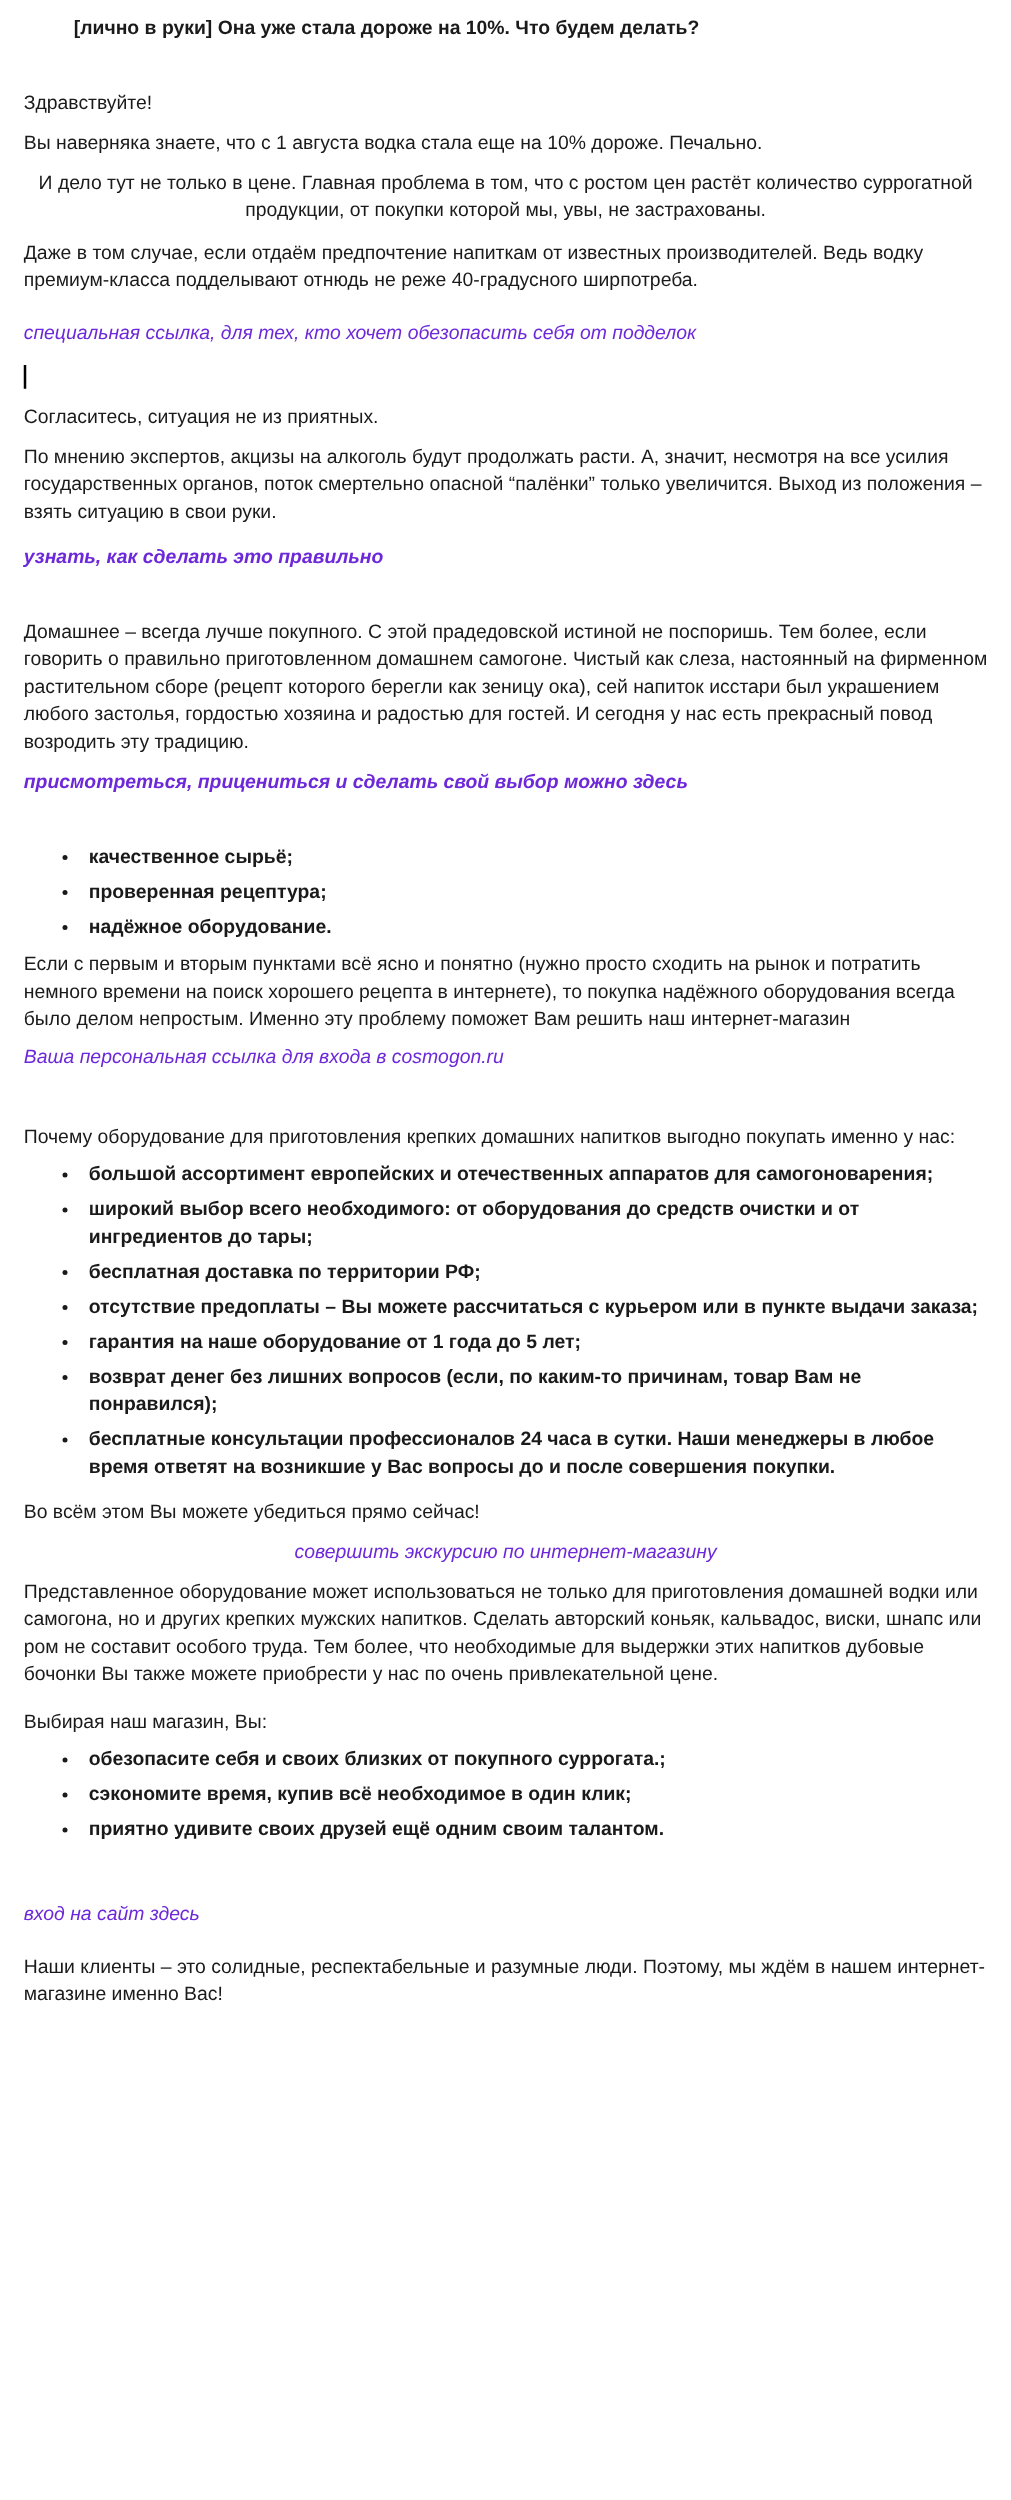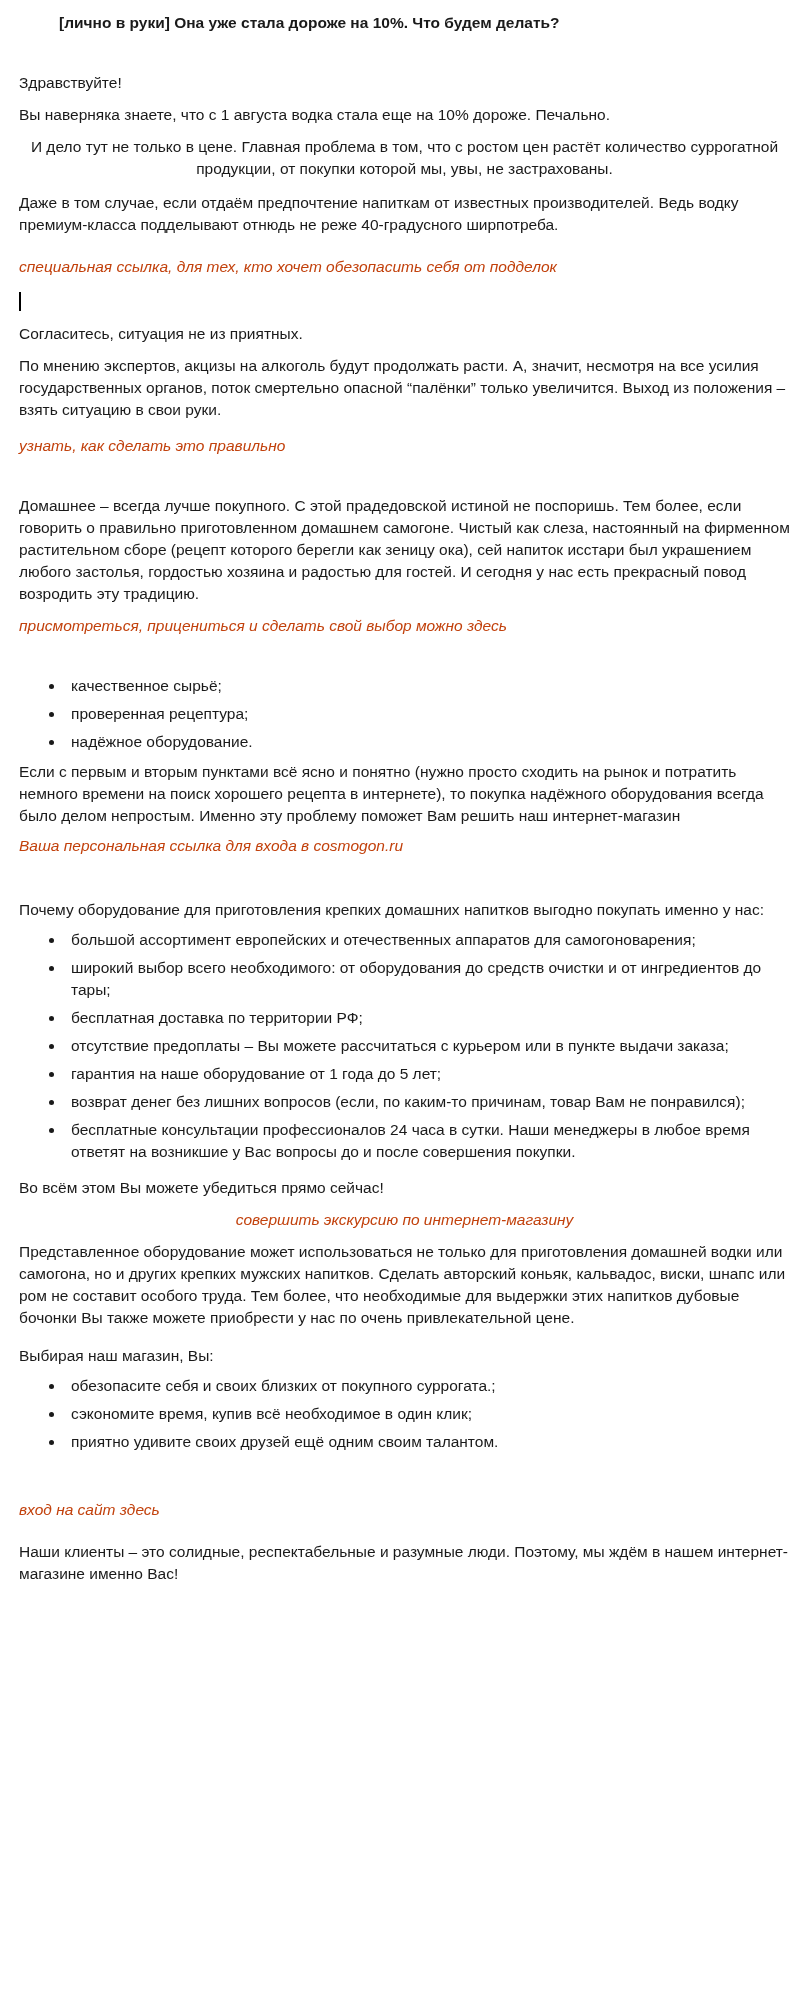--- a/index.html
+++ b/index.html
@@ -28,47 +28,48 @@
   p {
     margin: 0 0 10px 0;
   }
   p.sp12 { margin-bottom: 12px; text-align: center; }
   p.sp14 { margin-bottom: 14px; }
   p.sp16 { margin-bottom: 16px; }
   p.sp20 { margin-bottom: 20px; }
   p.sp8  { margin-bottom: 8px; }
   p.last { margin-bottom: 0; margin-top: 20px; }
   .link {
-    color: #c2410c;
+    color: #6d28d9;
     font-style: italic;
     text-decoration: none;
     display: block;
     cursor: pointer;
   }
   .link.sp14 { margin-bottom: 14px; }
   .link.sp10 { margin-bottom: 10px; text-align: center; }
   .link.sp12 { margin-bottom: 12px; }
-  .link.sp38 { margin-bottom: 38px; }
+  .link.sp38 { margin-bottom: 38px; font-weight: bold; }
   .link.sp42 { margin-bottom: 42px; }
   .caret {
     width: 2px;
     height: 19px;
     background: #000000;
     margin: 0 0 12px 0;
   }
   ul {
     margin: 0 0 8px 0;
     padding: 0 0 0 46px;
     list-style-type: disc;
   }
   ul.sp14 { margin-bottom: 14px; }
   ul.sp34 { margin-bottom: 46px; }
   li {
     margin: 0 0 6px 0;
     padding-left: 6px;
+    font-weight: bold;
   }
 </style>
 </head>
 <body>
 
 <div class="page">
 
   <p class="subject">[лично в руки] Она уже стала дороже на 10%. Что будем делать?</p>
 
   <p>Здравствуйте!</p>

